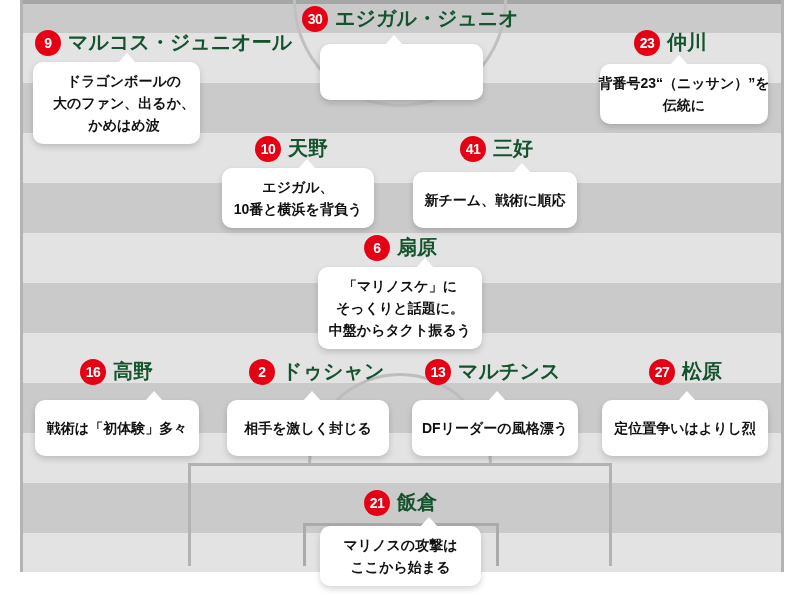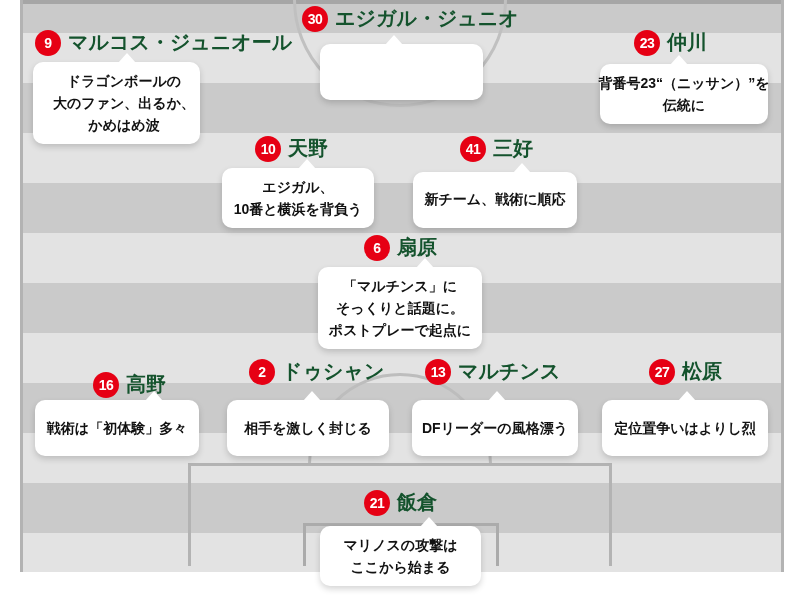--- a/index.html
+++ b/index.html
@@ -115,41 +115,41 @@
     <div class="comment-lines">
           <div class="cline">エジガル、</div>
           <div class="cline">10番と横浜を背負う</div>
         </div>
   </div>
 
   <div class="player-tag" style="left: 460px; top: 135px;">
     <span class="badge">41</span>
     <span class="pname">三好</span>
   </div>
-  <div class="bubble" style="left: 413px; top: 172px; width: 164px; font-family: Liberation Serif, serif;">
+  <div class="bubble" style="left: 413px; top: 172px; width: 164px;">
     <span class="tail" style="left: 100px;"></span>
     <div class="comment-lines">
           <div class="cline">新チーム、戦術に順応</div>
         </div>
   </div>
 
   <div class="player-tag" style="left: 364px; top: 234px;">
     <span class="badge">6</span>
     <span class="pname">扇原</span>
   </div>
   <div class="bubble" style="left: 318px; top: 267px; width: 164px;">
     <span class="tail" style="left: 98px;"></span>
     <div class="comment-lines">
-          <div class="cline">「マルチンス」に</div>
+          <div class="cline">「マリノスケ」に</div>
           <div class="cline">そっくりと話題に。</div>
-          <div class="cline">ポストプレーで起点に</div>
-        </div>
-  </div>
-
-  <div class="player-tag" style="left: 93px; top: 358px; margin-top: 13px;">
+          <div class="cline">中盤からタクト振るう</div>
+        </div>
+  </div>
+
+  <div class="player-tag" style="left: 80px; top: 358px;">
     <span class="badge">16</span>
     <span class="pname">高野</span>
   </div>
   <div class="bubble" style="left: 35px; top: 400px; width: 164px;">
     <span class="tail" style="left: 110px;"></span>
     <div class="comment-lines">
           <div class="cline">戦術は「初体験」多々</div>
         </div>
   </div>
 

